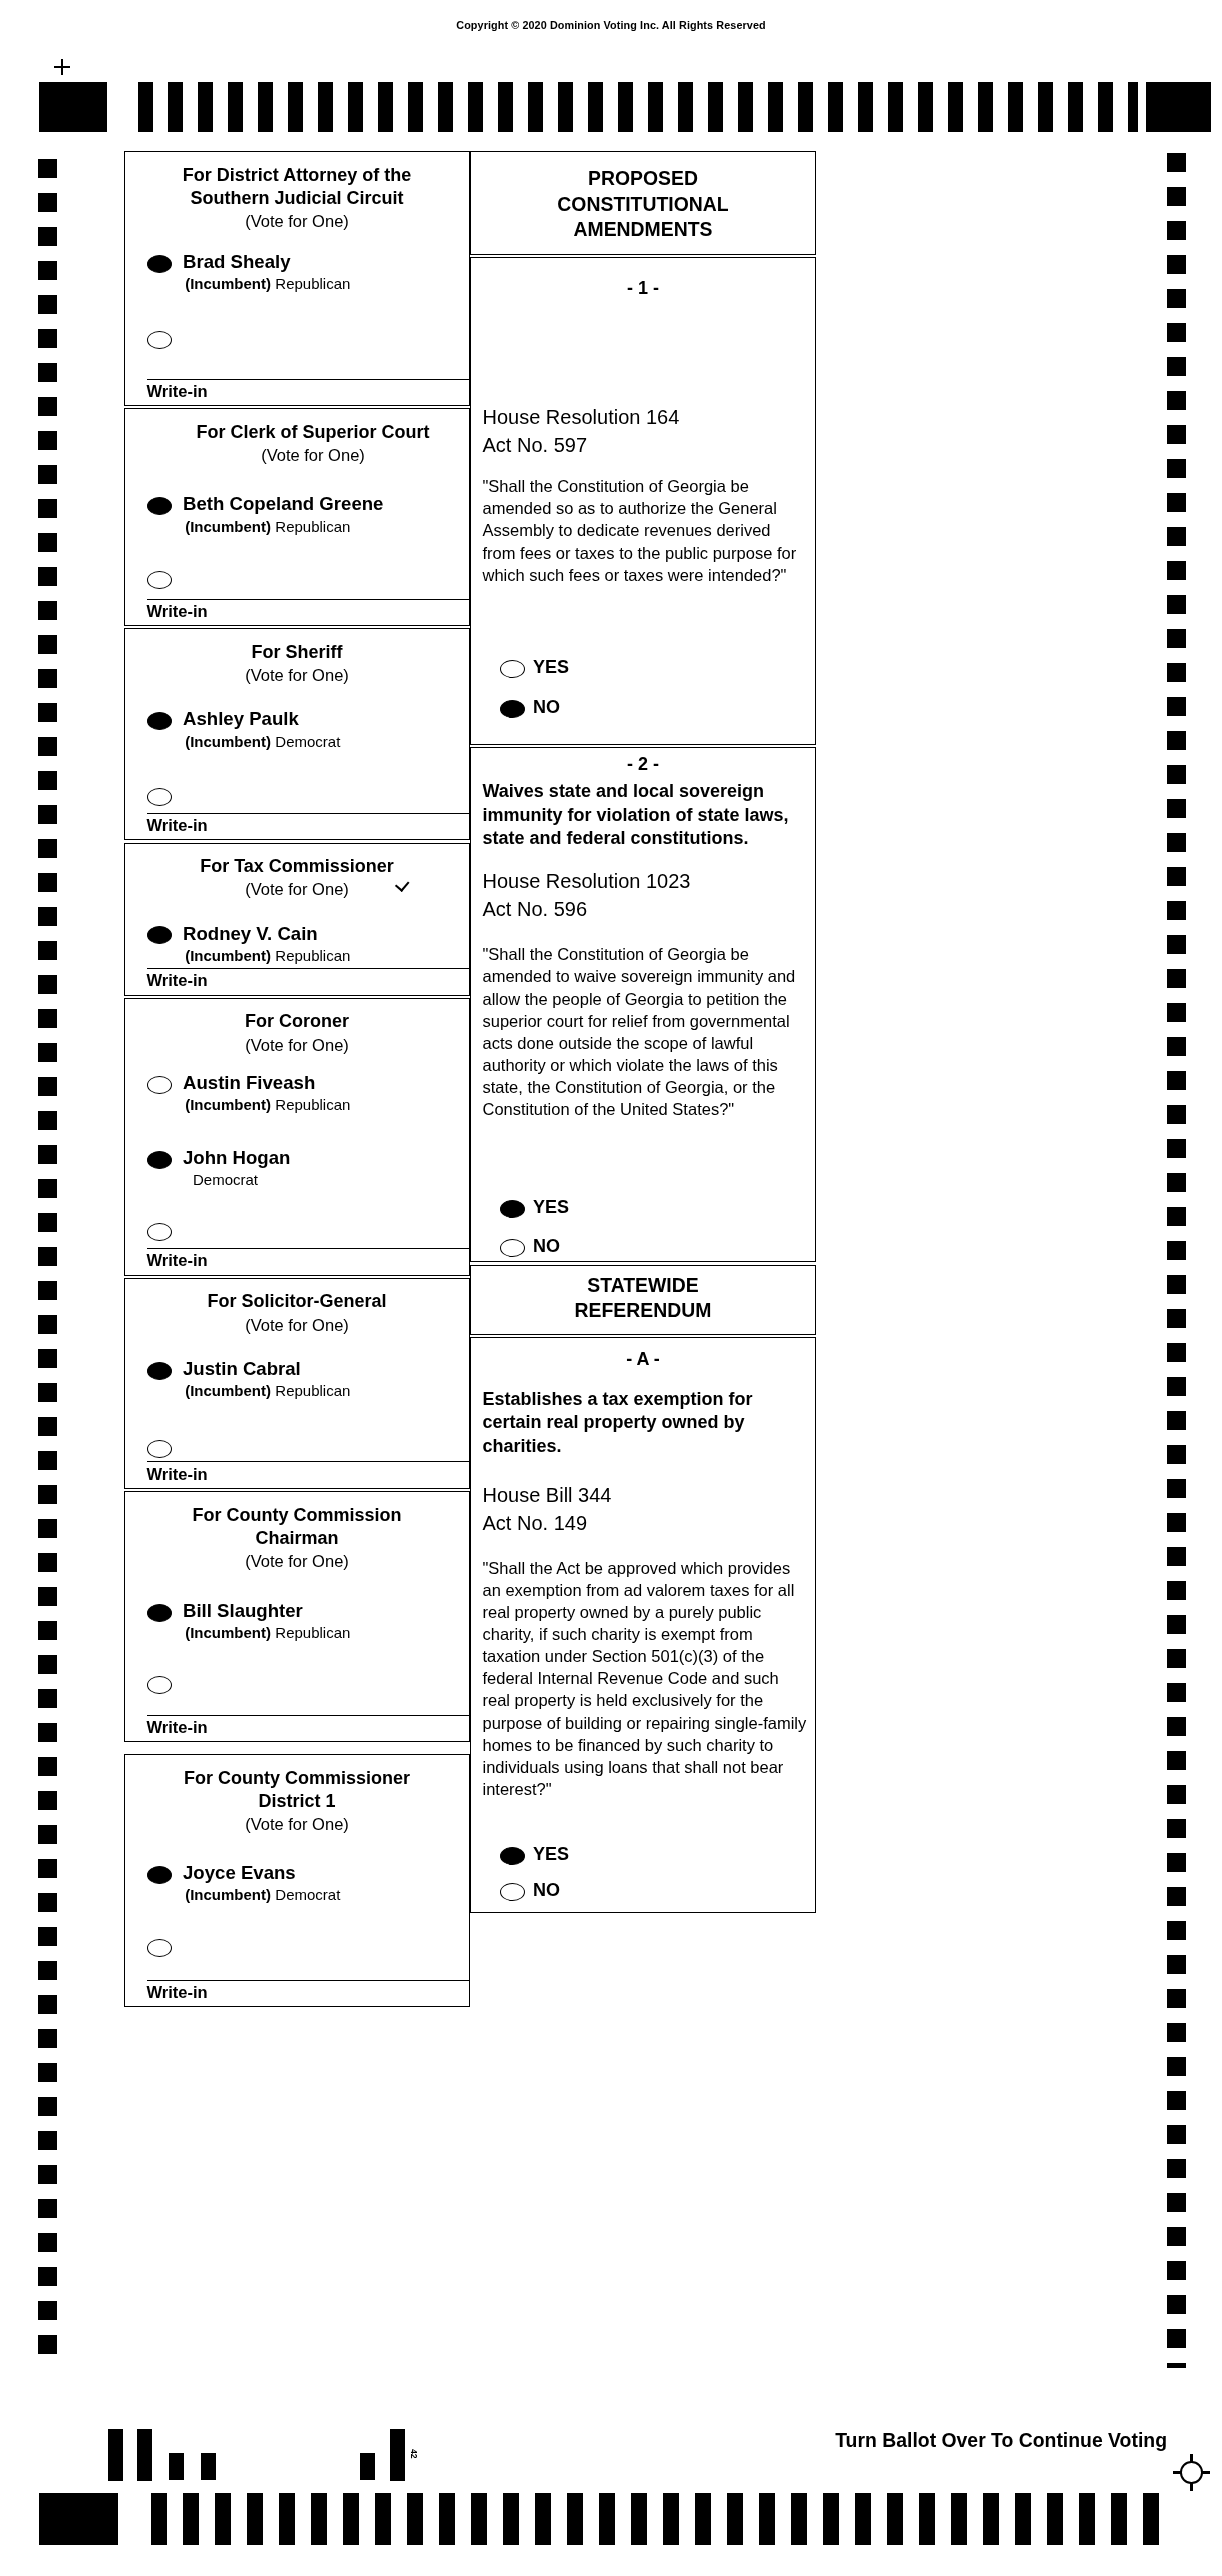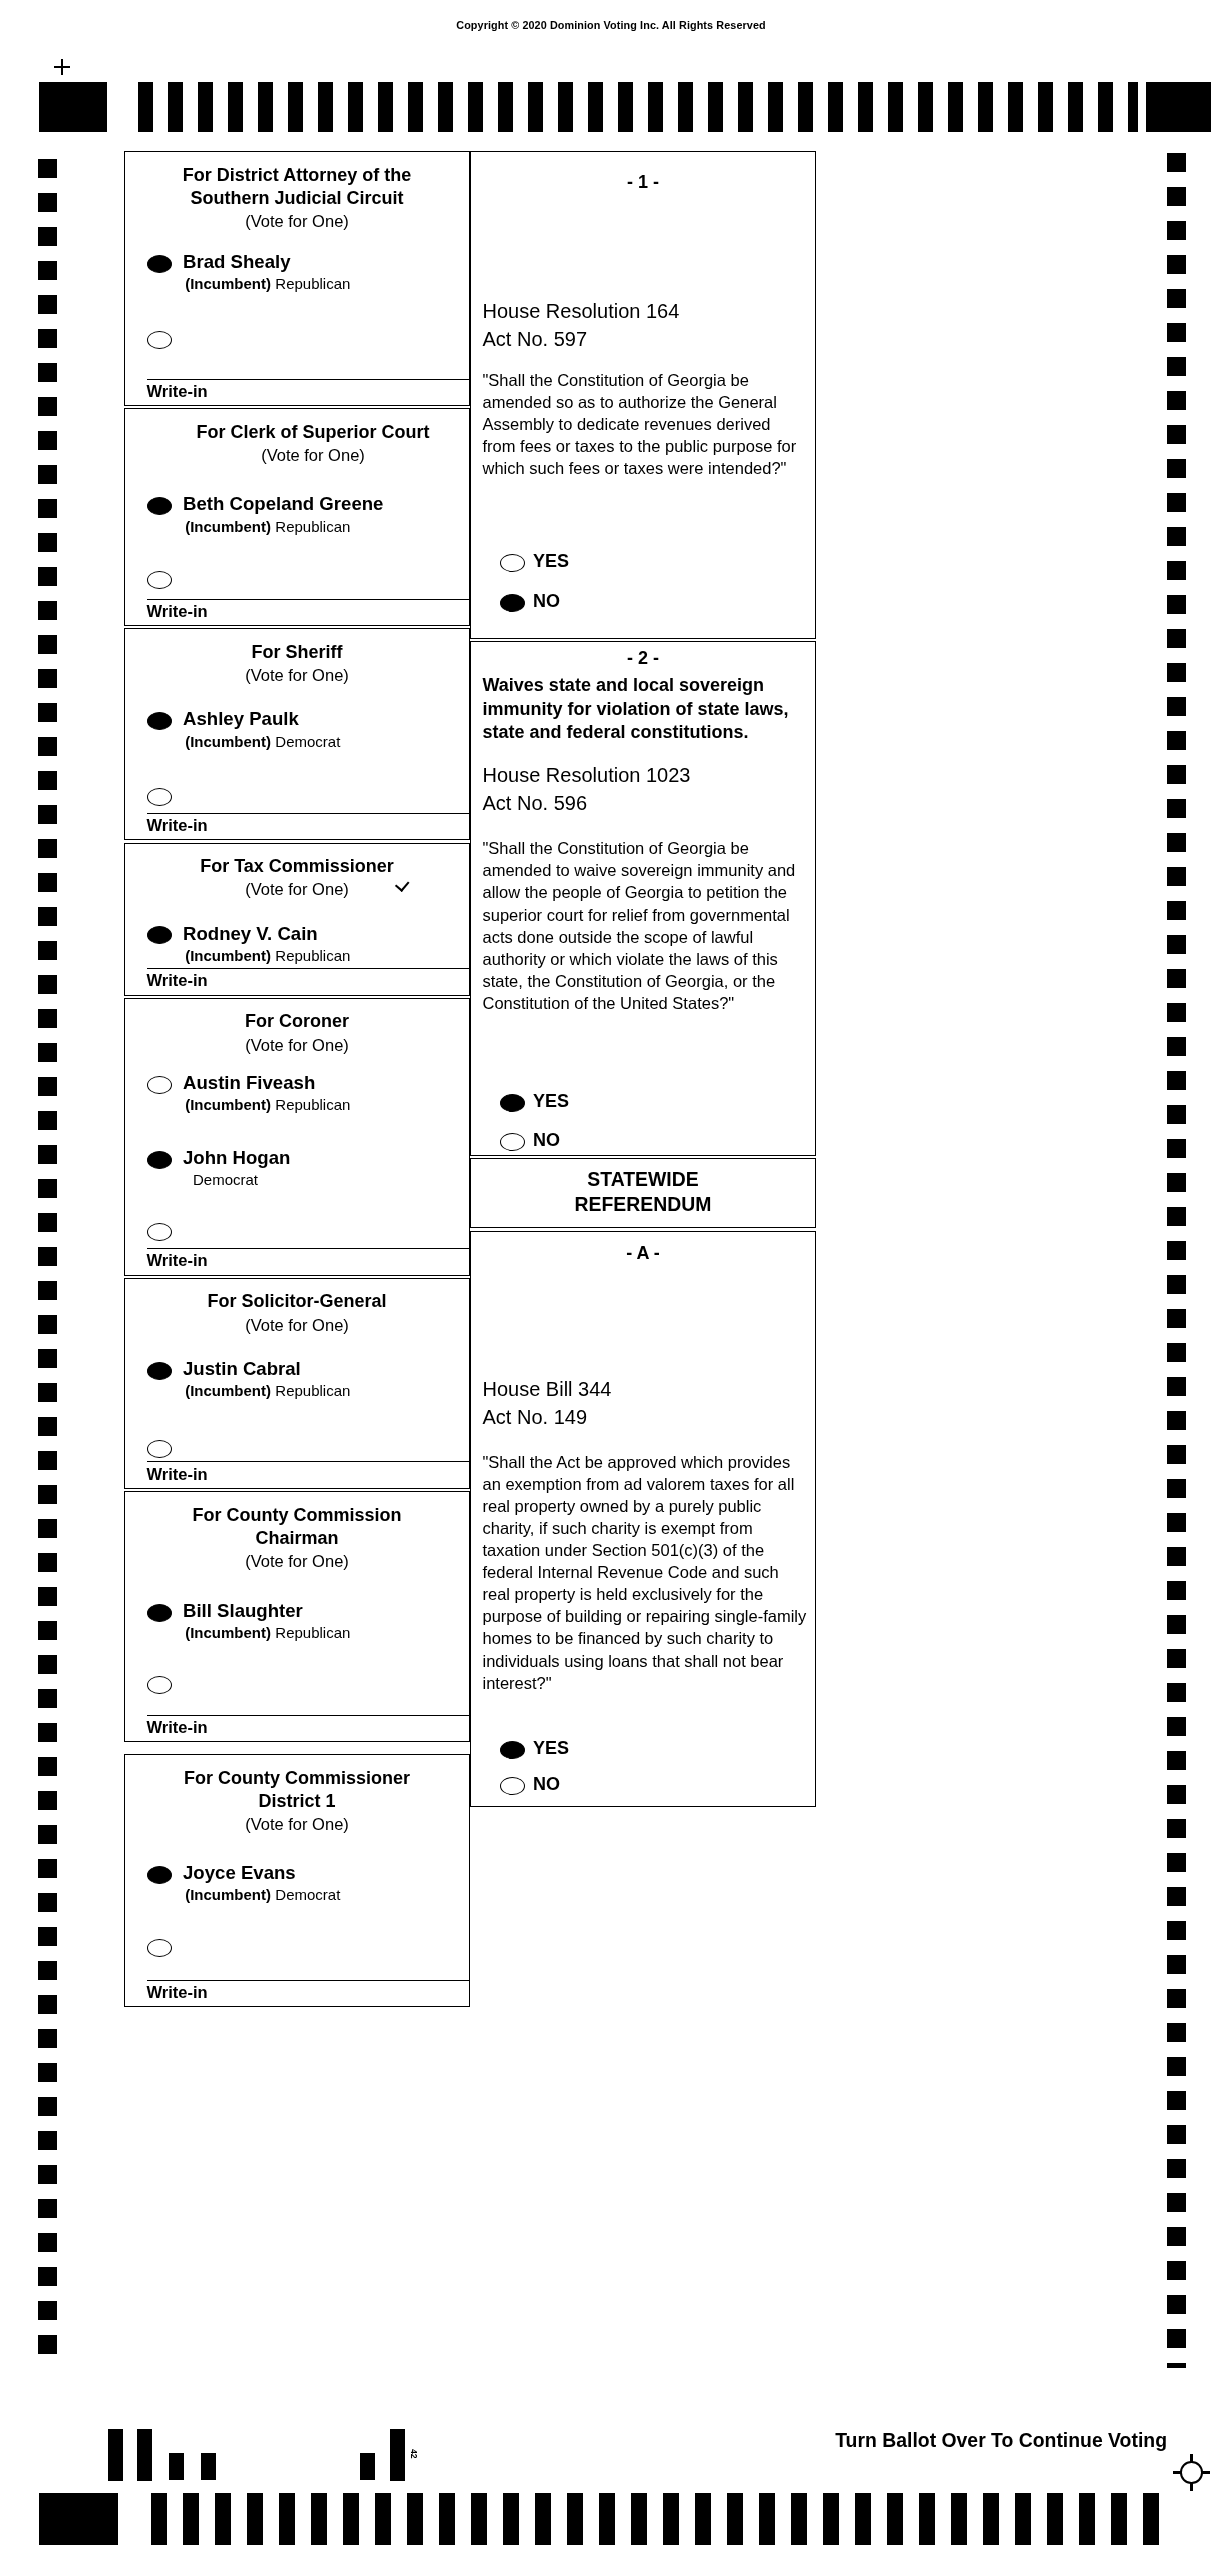--- a/index.html
+++ b/index.html
@@ -231,20 +231,25 @@
       <div class="cand" style="top:181px;">
         <div class="oval"></div>
       </div>
       <div class="writein">Write-in</div>
     </div>
 
   </div>
 
   <div class="rcol">
 
+    <div class="box hdrbox hA">
+      <div>PROPOSED</div>
+      <div>CONSTITUTIONAL</div>
+      <div>AMENDMENTS</div>
+    </div>
 
     <div class="box mB">
       <div class="mnum" style="top:20px;">- 1 -</div>
       <div class="mref" style="top:145px;">
         <div>House Resolution 164</div>
         <div>Act No. 597</div>
       </div>
       <div class="mq" style="top:217px;">"Shall the Constitution of Georgia be amended so as to authorize the General Assembly to dedicate revenues derived from fees or taxes to the public purpose for which such fees or taxes were intended?"</div>
       <div class="opt" style="top:399px;">
         <div class="oval"></div>
@@ -274,20 +279,21 @@
       </div>
     </div>
 
     <div class="box hdrbox hD">
       <div>STATEWIDE</div>
       <div>REFERENDUM</div>
     </div>
 
     <div class="box mE">
       <div class="mnum" style="top:11.5px;">- A -</div>
+      <div class="msum" style="top:50px;">Establishes a tax exemption for certain real property owned by charities.</div>
       <div class="mref" style="top:143px;">
         <div>House Bill 344</div>
         <div>Act No. 149</div>
       </div>
       <div class="mq" style="top:219px;">"Shall the Act be approved which provides an exemption from ad valorem taxes for all real property owned by a purely public charity, if such charity is exempt from taxation under Section 501(c)(3) of the federal Internal Revenue Code and such real property is held exclusively for the purpose of building or repairing single-family homes to be financed by such charity to individuals using loans that shall not bear interest?"</div>
       <div class="opt" style="top:506px;">
         <div class="oval filled"></div>
         <div class="optlabel">YES</div>
       </div>
       <div class="opt" style="top:542px;">

